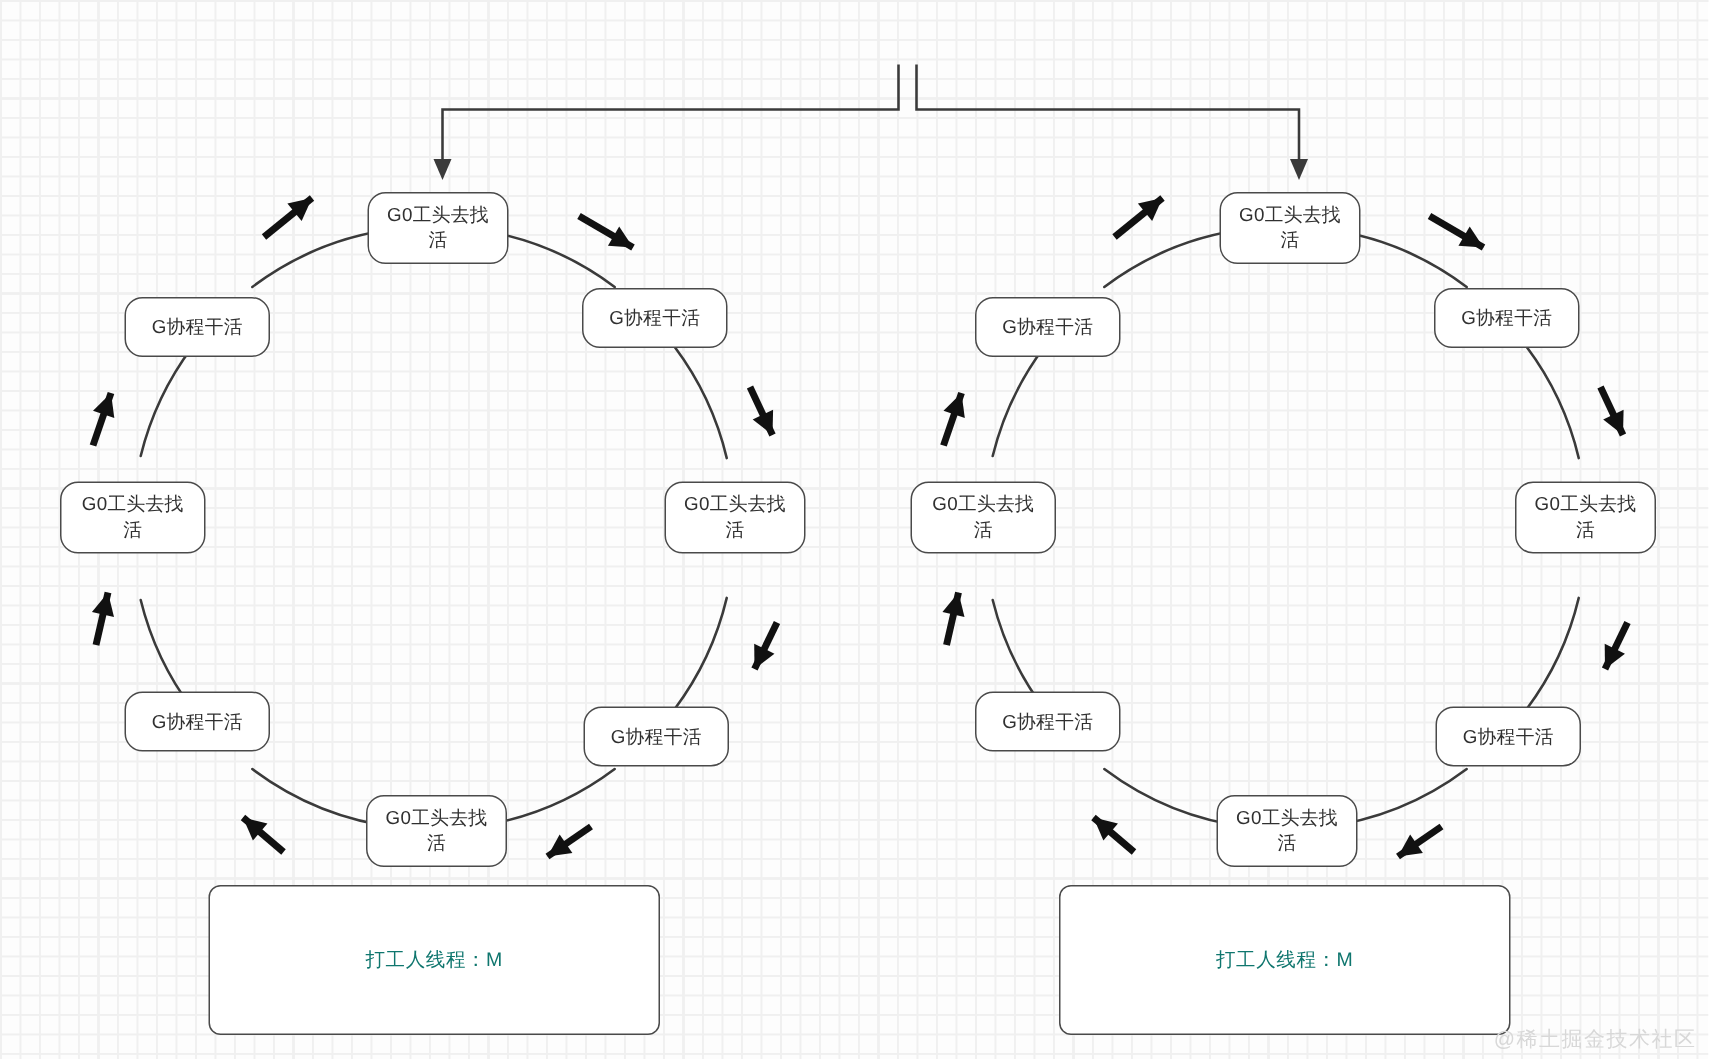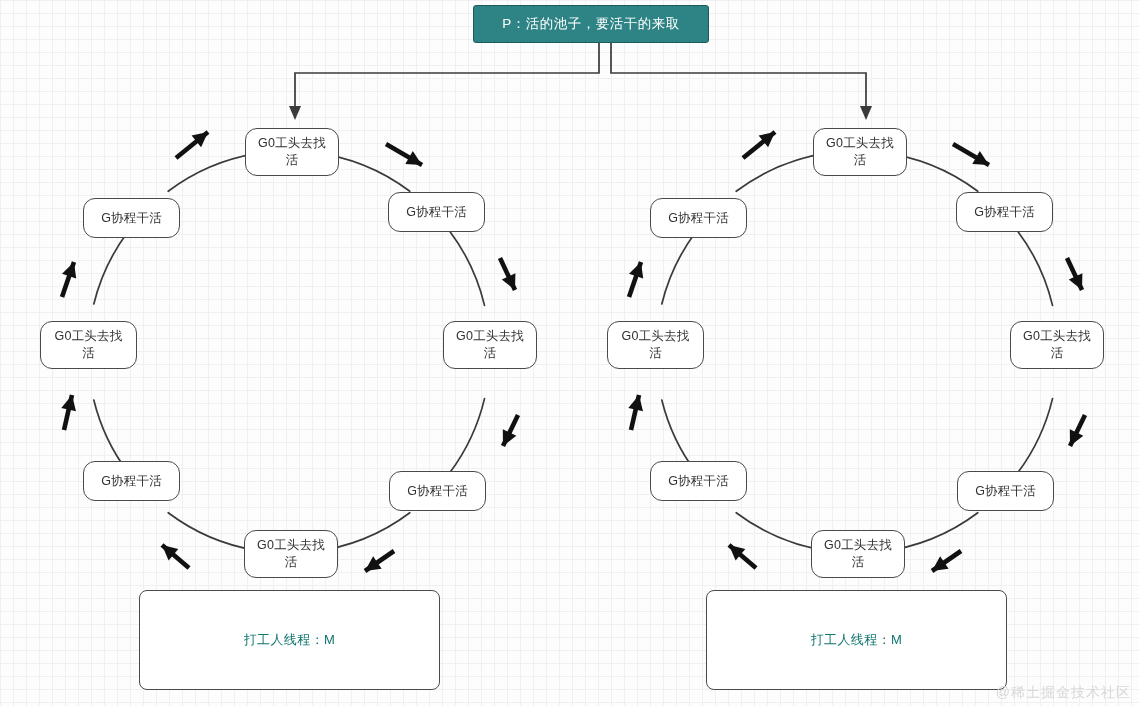--- a/index.html
+++ b/index.html
@@ -171,21 +171,20 @@
       <g>
         <line x1="631" y1="430" x2="639" y2="395" stroke="#111111" stroke-width="4.6" stroke-linecap="butt"></line>
         <polygon points="639,395 643.0,411.3 628.3,408.0" fill="#111111"></polygon>
       </g>
       <g>
         <line x1="629" y1="297" x2="641" y2="262" stroke="#111111" stroke-width="4.6" stroke-linecap="butt"></line>
         <polygon points="641,262 643.2,278.6 629.0,273.8" fill="#111111"></polygon>
       </g>
     </svg>
 
-  <div class="pool-header" style="left: 473px; top: 5px; width: 236px; height: 38px;">P：活的池子，要活干的来取</div>
 
   <div id="nodes-layer">
       <div class="node" style="left: 245px; top: 128px; width: 94px; height: 48px;">G0工头去找
 活</div>
       <div class="node" style="left: 388px; top: 192px; width: 97px; height: 40px;">G协程干活</div>
       <div class="node" style="left: 443px; top: 321px; width: 94px; height: 48px;">G0工头去找
 活</div>
       <div class="node" style="left: 389px; top: 471px; width: 97px; height: 40px;">G协程干活</div>
       <div class="node" style="left: 244px; top: 530px; width: 94px; height: 48px;">G0工头去找
 活</div>

